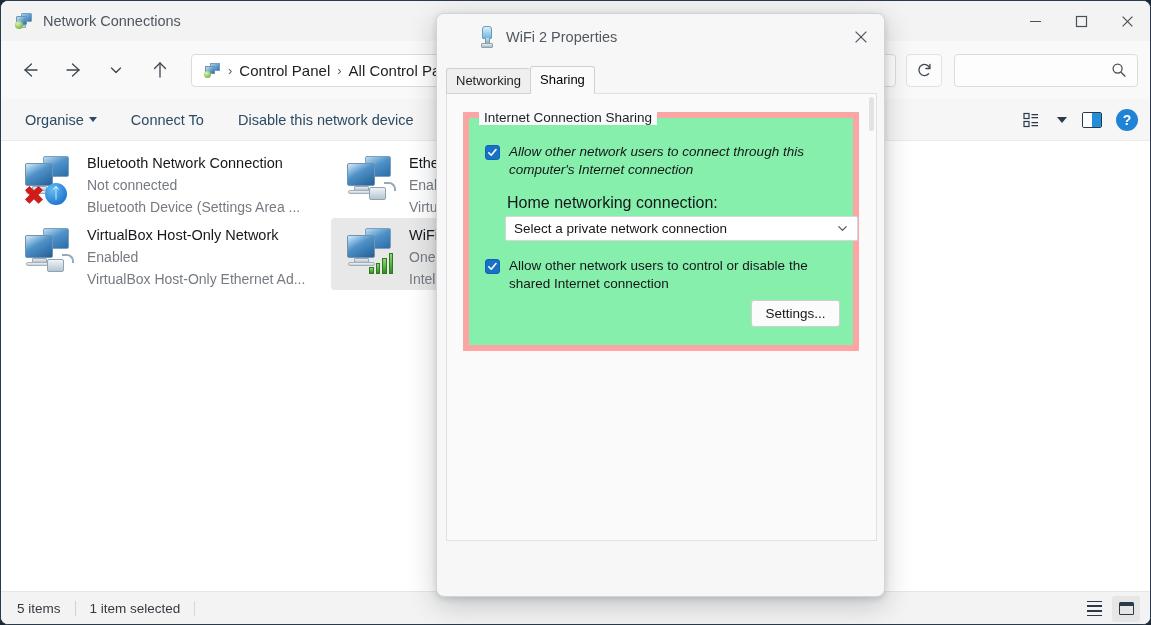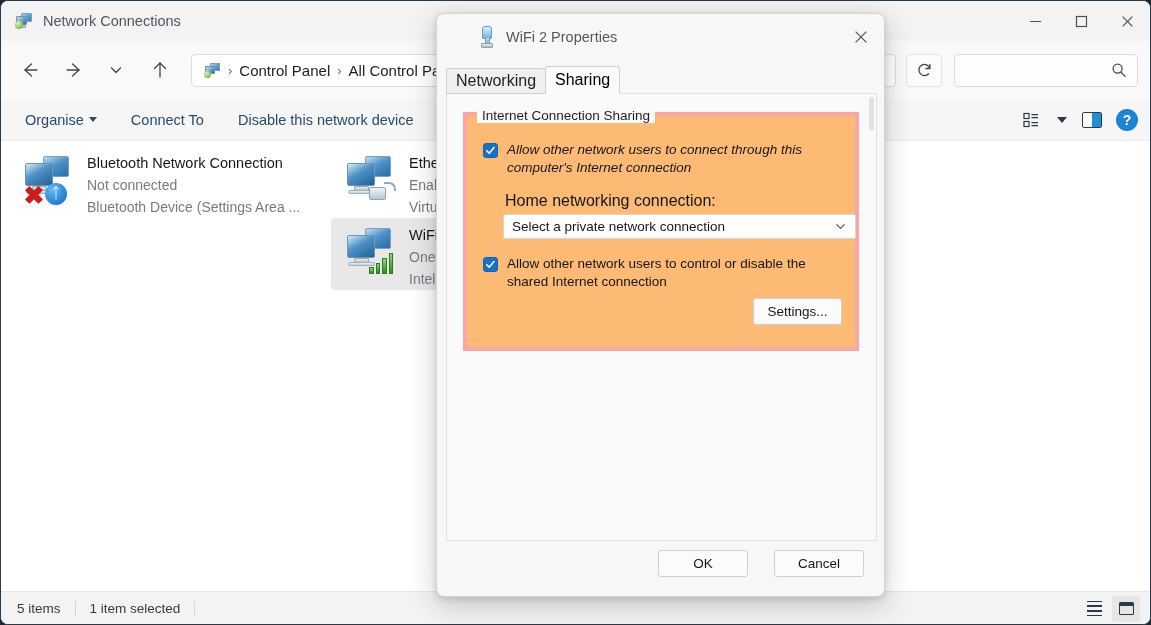--- a/index.html
+++ b/index.html
@@ -495,21 +495,21 @@
   
   #dlg-tabs {
     position: absolute;
     left: 9px; top: 55px;
     height: 25px;
     display: flex;
     align-items: flex-end;
     z-index: 3;
   }
   .dlg-tab {
-    font-size: 16px;
+    font-size: 13px;
     font-family: "Liberation Sans", sans-serif;
     color: #1c1f23;
     padding: 4px 9px 5px 9px;
     border: 1px solid #cfd1d3;
     background: #efefef;
     border-radius: 3px 3px 0 0;
     line-height: 15px;
     white-space: nowrap;
   }
   .dlg-tab.active {
@@ -545,22 +545,22 @@
     width: 5px; height: 34px;
     background: #e2e2e2;
     border-radius: 3px;
   }
 
   
   #group-ics {
     position: absolute;
     left: 16px; top: 18px;
     width: 396px; height: 239px;
-    border: 4px solid #fca5a5;
-    background: #fdba74;
+    border: 6px solid #fca5a5;
+    background: #86efac;
   }
   #group-ics-legend {
     position: absolute;
     left: 10px; top: -8px;
     background: #fafafa;
     padding: 0 5px;
     font-size: 13.5px;
     color: #1c1f23;
     white-space: nowrap;
   }
@@ -782,20 +782,35 @@
           <div class="mon-f-stand"></div>
             <div class="mon-f-base"></div>
           <div class="badge-x">✖</div>
           <div class="badge-bt">ᛏ</div>
         </div>
         <div class="conn-name">Bluetooth Network Connection</div>
         <div class="conn-status">Not connected</div>
         <div class="conn-device">Bluetooth Device (Settings Area ...</div>
       </div>
 
+      <div class="conn-item">
+        <div class="conn-icon">
+          <div class="mon-b"></div>
+            <div class="mon-f"></div>
+          <div class="mon-f-stand"></div>
+            <div class="mon-f-base"></div>
+          <div class="badge-rj45">
+            <span class="plug"></span>
+              <span class="cable"></span>
+          </div>
+        </div>
+        <div class="conn-name">VirtualBox Host-Only Network</div>
+        <div class="conn-status">Enabled</div>
+        <div class="conn-device">VirtualBox Host-Only Ethernet Ad...</div>
+      </div>
     </div>
 
     <div class="conn-column" id="col-2">
       <div class="conn-item">
         <div class="conn-icon">
           <div class="mon-b"></div>
             <div class="mon-f"></div>
           <div class="mon-f-stand"></div>
             <div class="mon-f-base"></div>
           <div class="badge-rj45">
@@ -915,17 +930,13 @@
               <path d="M1.8 5.8 L4.2 8.2 L9 2.6" fill="none" stroke="#ffffff" stroke-width="1.6" stroke-linecap="round" stroke-linejoin="round"></path>
             </svg>
         </span>
         <span class="cb-label">Allow other network users to control or disable the shared Internet connection</span>
       </div>
 
       <div id="settings-btn">Settings...</div>
     </div>
   </div>
 
-  <div id="dlg-footer">
-    <div class="dlg-btn" id="btn-ok">OK</div>
-    <div class="dlg-btn" id="btn-cancel">Cancel</div>
-  </div>
 </div>
 
 </body></html>

